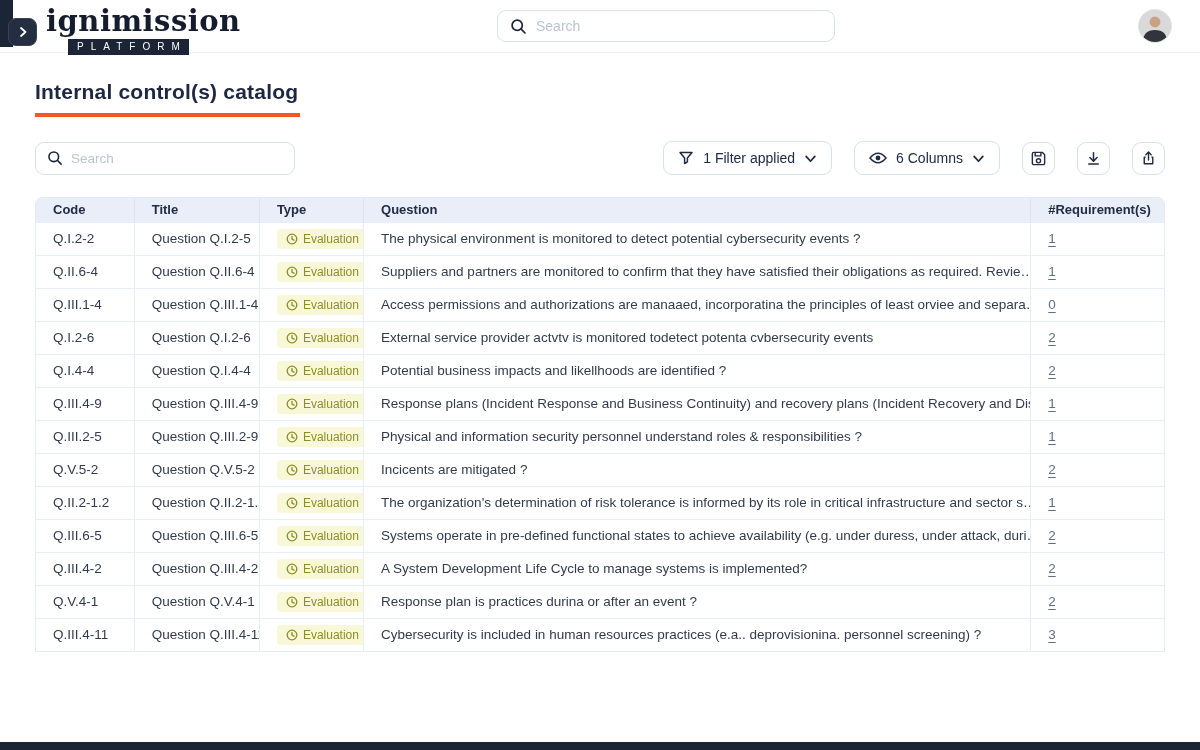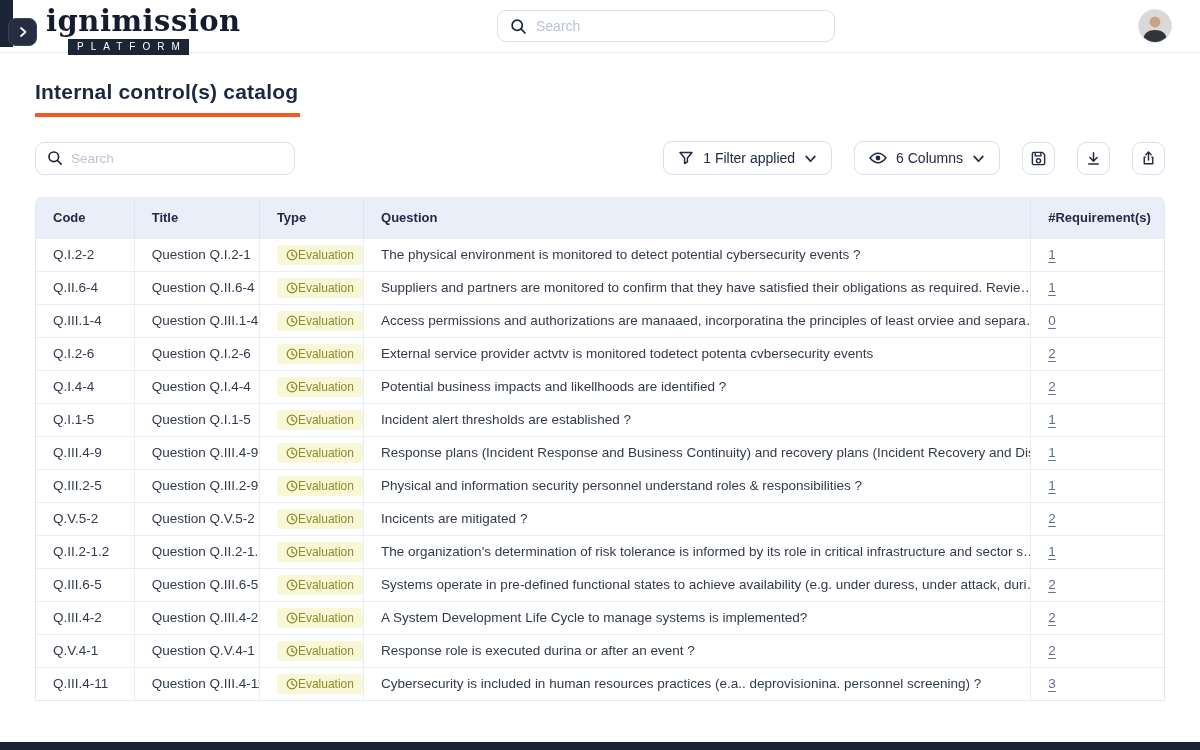--- a/index.html
+++ b/index.html
@@ -55,31 +55,31 @@
   .icon-btn {
     width:33px; height:33px; border:1px solid #d9dfeb; border-radius:9px; background:#fff; cursor:pointer;
     display:flex; align-items:center; justify-content:center;
   }
   
   .tablewrap { margin-top:22px; border:1px solid #e4e9f2; border-radius:7px 7px 0 0; overflow:hidden; }
   table { width:100%; border-collapse:collapse; table-layout:fixed; }
   col.c-code { width:98px; } col.c-title { width:125px; } col.c-type { width:104px; }
   col.c-question { width:666px; } col.c-req { width:133px; }
   thead th {
-    background:#e9eef9; height:40px; text-align:left; font-size:13px; font-weight:700; color:#222b45;
+    background:#e9eef9; height:24px; text-align:left; font-size:13px; font-weight:700; color:#222b45;
     padding:0 10px 0 17px; border-right:1px solid #dde3f0; white-space:nowrap; overflow:hidden;
   }
   thead th:last-child { border-right:none; }
   tbody td {
     height:33px; border-top:1px solid #e9edf4; border-right:1px solid #e9edf4;
     font-size:13.5px; color:#323a4d; padding:0 10px 0 17px; white-space:nowrap; overflow:hidden; text-overflow:clip;
   }
   tbody td:last-child { border-right:none; }
   .badge {
-    display:inline-flex; align-items:center; background:#f8f8d9; color:#8c8e26;
+    display:inline-flex; align-items:center; gap:5px; background:#f8f8d9; color:#8c8e26;
     font-size:12px; padding:4px 9px; border-radius:4px; line-height:1;
   }
   .req-link { color:#606f88; text-decoration:underline; text-underline-offset:3px; cursor:pointer; font-size:13.5px; }
   
   .footer { position:absolute; left:0; bottom:0; width:1200px; height:8px; background:#1c2536; }
   svg { display:block; }
 </style>
 </head>
 <body>
 
@@ -203,21 +203,21 @@
           <th>Code</th>
           <th>Title</th>
           <th>Type</th>
           <th>Question</th>
           <th>#Requirement(s)</th>
         </tr>
       </thead>
       <tbody>
           <tr>
     <td>Q.I.2-2</td>
-    <td>Question Q.I.2-1</td>
+    <td>Question Q.I.2-5</td>
     <td>
       <span class="badge">
         <span>
           <svg width="12" height="12" viewBox="0 0 12 12">
                     <circle cx="6" cy="6" r="4.8" fill="none" stroke="#8c8e26" stroke-width="1.3"></circle>
                     <polyline points="6,3.4 6,6.2 8,7.2" fill="none" stroke="#8c8e26" stroke-width="1.3" stroke-linecap="round" stroke-linejoin="round"></polyline>
                   </svg>
         </span>
         <span>Evaluation</span>
       </span>
@@ -297,39 +297,20 @@
         </span>
         <span>Evaluation</span>
       </span>
     </td>
     <td>Potential business impacts and likellhoods are identified ?</td>
     <td>
       <a class="req-link">2</a>
     </td>
   </tr>
           <tr>
-    <td>Q.I.1-5</td>
-    <td>Question Q.I.1-5</td>
-    <td>
-      <span class="badge">
-        <span>
-          <svg width="12" height="12" viewBox="0 0 12 12">
-                    <circle cx="6" cy="6" r="4.8" fill="none" stroke="#8c8e26" stroke-width="1.3"></circle>
-                    <polyline points="6,3.4 6,6.2 8,7.2" fill="none" stroke="#8c8e26" stroke-width="1.3" stroke-linecap="round" stroke-linejoin="round"></polyline>
-                  </svg>
-        </span>
-        <span>Evaluation</span>
-      </span>
-    </td>
-    <td>Incident alert thresholds are established ?</td>
-    <td>
-      <a class="req-link">1</a>
-    </td>
-  </tr>
-          <tr>
     <td>Q.III.4-9</td>
     <td>Question Q.III.4-9</td>
     <td>
       <span class="badge">
         <span>
           <svg width="12" height="12" viewBox="0 0 12 12">
                     <circle cx="6" cy="6" r="4.8" fill="none" stroke="#8c8e26" stroke-width="1.3"></circle>
                     <polyline points="6,3.4 6,6.2 8,7.2" fill="none" stroke="#8c8e26" stroke-width="1.3" stroke-linecap="round" stroke-linejoin="round"></polyline>
                   </svg>
         </span>
@@ -443,21 +424,21 @@
       <span class="badge">
         <span>
           <svg width="12" height="12" viewBox="0 0 12 12">
                     <circle cx="6" cy="6" r="4.8" fill="none" stroke="#8c8e26" stroke-width="1.3"></circle>
                     <polyline points="6,3.4 6,6.2 8,7.2" fill="none" stroke="#8c8e26" stroke-width="1.3" stroke-linecap="round" stroke-linejoin="round"></polyline>
                   </svg>
         </span>
         <span>Evaluation</span>
       </span>
     </td>
-    <td>Response role is executed durina or after an event ?</td>
+    <td>Response plan is practices durina or after an event ?</td>
     <td>
       <a class="req-link">2</a>
     </td>
   </tr>
           <tr>
     <td>Q.III.4-11</td>
     <td>Question Q.III.4-11</td>
     <td>
       <span class="badge">
         <span>

